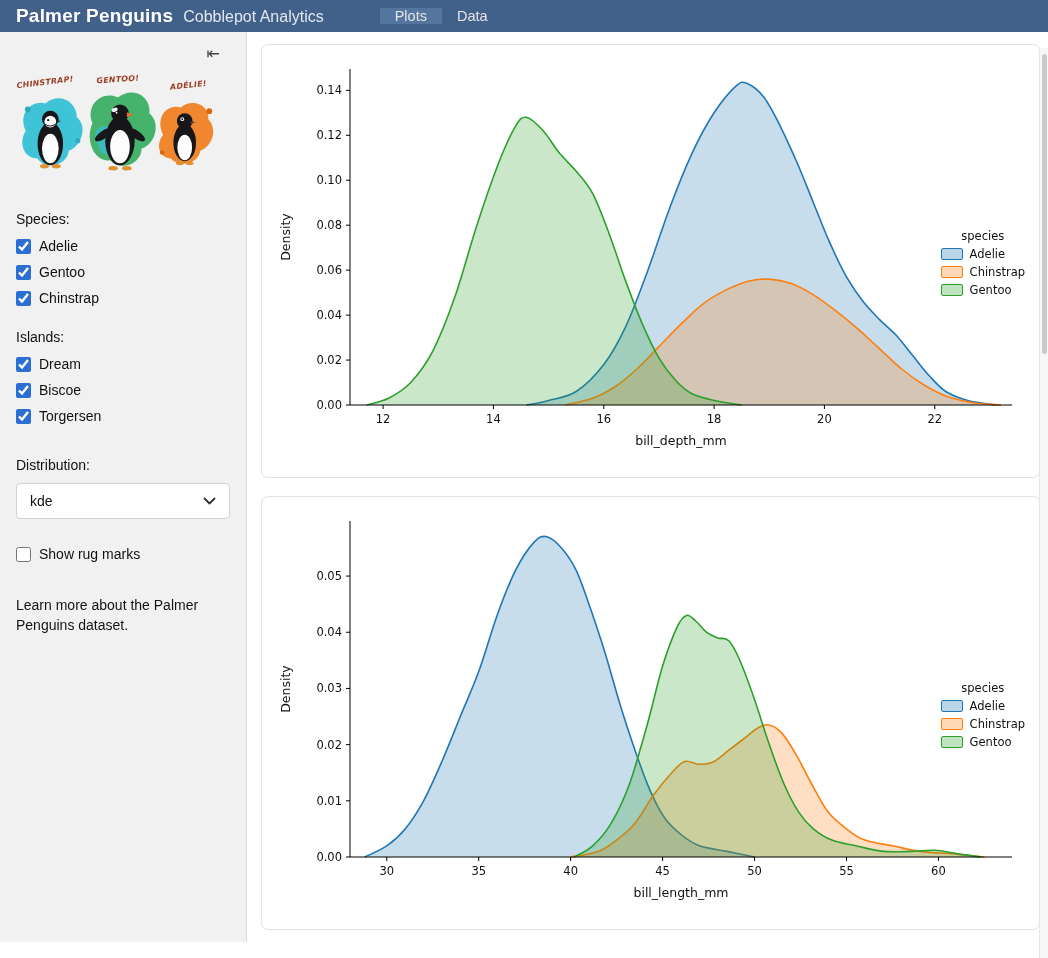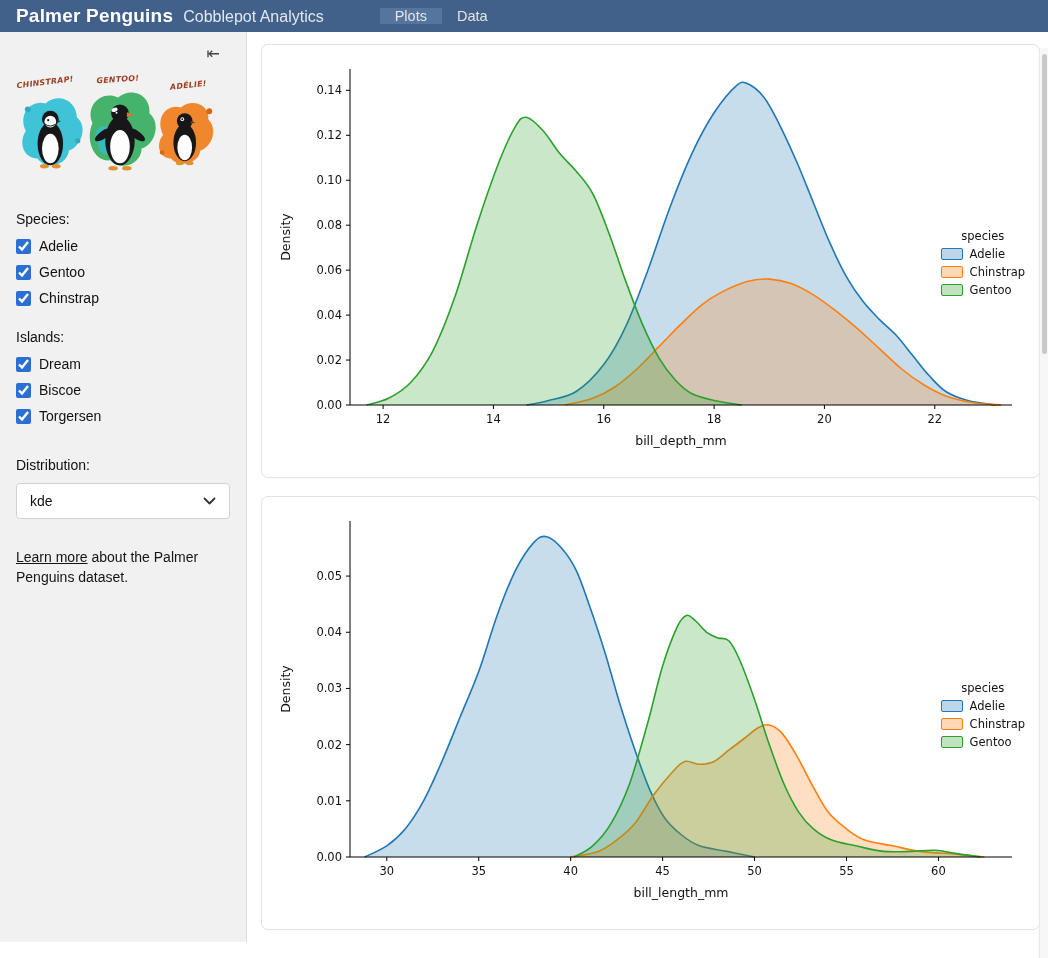--- a/index.html
+++ b/index.html
@@ -32,21 +32,21 @@
   .art-label{font-size:8px;font-weight:bold;font-style:italic;fill:#9c3c23;
              font-family:"DejaVu Sans",sans-serif;letter-spacing:.3px}
   .control-label{font-size:14px;margin:18px 0 6px 0;color:#101010}
   .control-label.first{margin-top:25px}
   .check-row{display:flex;align-items:center;gap:8px;font-size:14px;padding:5px 0;cursor:pointer}
   .check-row input{width:15px;height:15px;accent-color:var(--accent);cursor:pointer}
   .select{margin-top:10px;height:36px;background:#fff;border:1px solid #cfd2d6;border-radius:4px;
           display:flex;align-items:center;justify-content:space-between;padding:0 13px;font-size:14px;cursor:pointer}
   .rug-row{margin-top:22px}
   .footer-text{margin-top:28px;font-size:14px;line-height:1.45;color:#141414}
-  .footer-text a{color:#141414;text-decoration:underline;cursor:pointer}
+  .footer-text a{color:#141414;cursor:pointer}
 
   
   .card{position:relative;background:#fff;border:1px solid var(--card-border);border-radius:7px;
         height:434px;padding:8px;margin-bottom:18px;box-shadow:0 0 2px rgba(0,0,0,.03)}
   svg.plot text{fill:#111;font-family:"DejaVu Sans",sans-serif}
   .tick{font-size:11.5px}
   .axis-label{font-size:12.5px}
   .legend{position:absolute;right:10px;top:182px;font-family:"DejaVu Sans",sans-serif;
           font-size:11.5px;background:rgba(255,255,255,.85);padding:2px 4px}
   .legend-title{text-align:center;margin-bottom:4px}
@@ -157,20 +157,24 @@
     </label>
 
     <div class="control-label" style="margin-top:28px">Distribution:</div>
     <div class="select">
       <span>kde</span>
       <svg width="13" height="8" viewBox="0 0 13 8">
         <polyline points="1.5,1.5 6.5,6.5 11.5,1.5" fill="none" stroke="#333" stroke-width="1.8" stroke-linecap="round" stroke-linejoin="round"></polyline>
       </svg>
     </div>
 
+    <label class="check-row rug-row">
+      <input type="checkbox" style="">
+      <span>Show rug marks</span>
+    </label>
 
     <p class="footer-text"><a>Learn more</a><span> about the Palmer Penguins dataset.</span></p>
   </aside>
 
   <main class="main">
     <section class="card"><svg width="754" height="400" class="plot">
           <path d="M256.5,352.0C260.2,351.3,270.3,349.8,278.6,347.5C286.9,345.3,297.0,344.5,306.2,338.5C315.4,332.5,325.5,322.4,333.8,311.5C342.0,300.7,348.5,289.1,355.8,273.3C363.2,257.6,370.5,237.0,377.9,217.2C385.3,197.3,392.6,173.7,400.0,154.2C407.3,134.7,414.7,116.0,422.0,100.3C429.4,84.5,436.7,71.1,444.1,59.8C451.5,48.6,460.6,37.7,466.2,32.9C471.7,28.0,472.6,28.7,477.2,30.6C481.8,32.5,488.2,37.0,493.7,44.1C499.3,51.2,504.8,62.4,510.3,73.3C515.8,84.2,521.3,96.5,526.9,109.3C532.4,122.0,537.9,136.2,543.4,149.7C548.9,163.2,554.4,177.8,560.0,190.2C565.5,202.5,571.0,214.2,576.5,223.9C582.0,233.6,587.5,241.5,593.1,248.6C598.6,255.7,604.1,261.0,609.6,266.6C615.1,272.2,620.6,276.3,626.2,282.3C631.7,288.3,637.2,295.8,642.7,302.6C648.2,309.3,653.7,316.8,659.3,322.8C664.8,328.8,669.4,334.4,675.8,338.5C682.2,342.6,689.6,345.3,697.9,347.5C706.1,349.8,720.9,351.3,725.5,352.0L725.5,352.0L256.5,352.0Z" fill="rgba(31,119,180,0.25)" stroke="none"></path>
           <path d="M256.5,352.0C260.2,351.3,270.3,349.8,278.6,347.5C286.9,345.3,297.0,344.5,306.2,338.5C315.4,332.5,325.5,322.4,333.8,311.5C342.0,300.7,348.5,289.1,355.8,273.3C363.2,257.6,370.5,237.0,377.9,217.2C385.3,197.3,392.6,173.7,400.0,154.2C407.3,134.7,414.7,116.0,422.0,100.3C429.4,84.5,436.7,71.1,444.1,59.8C451.5,48.6,460.6,37.7,466.2,32.9C471.7,28.0,472.6,28.7,477.2,30.6C481.8,32.5,488.2,37.0,493.7,44.1C499.3,51.2,504.8,62.4,510.3,73.3C515.8,84.2,521.3,96.5,526.9,109.3C532.4,122.0,537.9,136.2,543.4,149.7C548.9,163.2,554.4,177.8,560.0,190.2C565.5,202.5,571.0,214.2,576.5,223.9C582.0,233.6,587.5,241.5,593.1,248.6C598.6,255.7,604.1,261.0,609.6,266.6C615.1,272.2,620.6,276.3,626.2,282.3C631.7,288.3,637.2,295.8,642.7,302.6C648.2,309.3,653.7,316.8,659.3,322.8C664.8,328.8,669.4,334.4,675.8,338.5C682.2,342.6,689.6,345.3,697.9,347.5C706.1,349.8,720.9,351.3,725.5,352.0" fill="none" stroke="#1f77b4" stroke-width="1.6" stroke-linejoin="round"></path>
           <path d="M295.2,352.0C299.7,350.9,314.5,348.3,322.7,345.3C331.0,342.3,337.4,338.9,344.8,334.0C352.2,329.2,359.5,322.8,366.9,316.0C374.2,309.3,381.6,301.1,388.9,293.6C396.3,286.1,403.6,278.2,411.0,271.1C418.4,264.0,425.7,256.5,433.1,250.9C440.4,245.2,447.8,241.1,455.1,237.4C462.5,233.6,469.8,230.3,477.2,228.4C484.6,226.5,491.9,225.8,499.3,226.1C506.6,226.5,514.0,228.0,521.3,230.6C528.7,233.3,536.0,237.4,543.4,241.9C550.8,246.4,558.1,252.0,565.5,257.6C572.8,263.2,580.2,269.2,587.5,275.6C594.9,282.0,602.2,289.1,609.6,295.8C617.0,302.6,624.3,310.0,631.7,316.0C639.0,322.0,646.4,327.3,653.7,331.8C661.1,336.3,667.5,340.0,675.8,343.0C684.1,346.0,694.2,348.3,703.4,349.8C712.6,351.3,726.4,351.6,731.0,352.0L731.0,352.0L295.2,352.0Z" fill="rgba(255,127,14,0.25)" stroke="none"></path>
           <path d="M295.2,352.0C299.7,350.9,314.5,348.3,322.7,345.3C331.0,342.3,337.4,338.9,344.8,334.0C352.2,329.2,359.5,322.8,366.9,316.0C374.2,309.3,381.6,301.1,388.9,293.6C396.3,286.1,403.6,278.2,411.0,271.1C418.4,264.0,425.7,256.5,433.1,250.9C440.4,245.2,447.8,241.1,455.1,237.4C462.5,233.6,469.8,230.3,477.2,228.4C484.6,226.5,491.9,225.8,499.3,226.1C506.6,226.5,514.0,228.0,521.3,230.6C528.7,233.3,536.0,237.4,543.4,241.9C550.8,246.4,558.1,252.0,565.5,257.6C572.8,263.2,580.2,269.2,587.5,275.6C594.9,282.0,602.2,289.1,609.6,295.8C617.0,302.6,624.3,310.0,631.7,316.0C639.0,322.0,646.4,327.3,653.7,331.8C661.1,336.3,667.5,340.0,675.8,343.0C684.1,346.0,694.2,348.3,703.4,349.8C712.6,351.3,726.4,351.6,731.0,352.0" fill="none" stroke="#ff7f0e" stroke-width="1.6" stroke-linejoin="round"></path>

